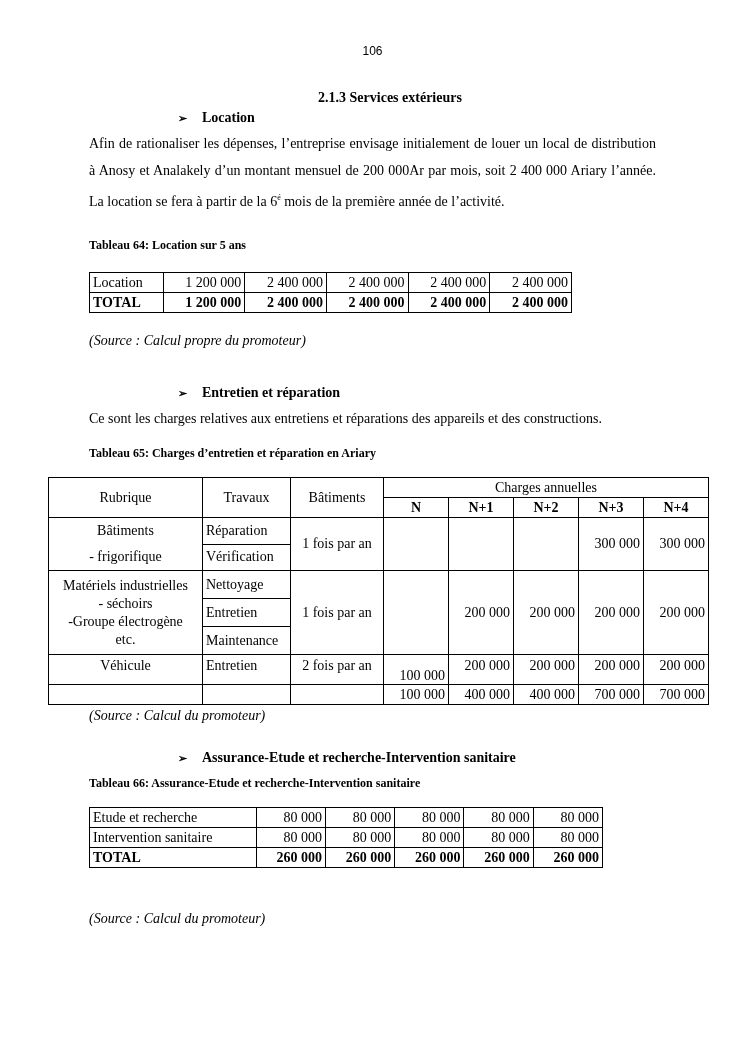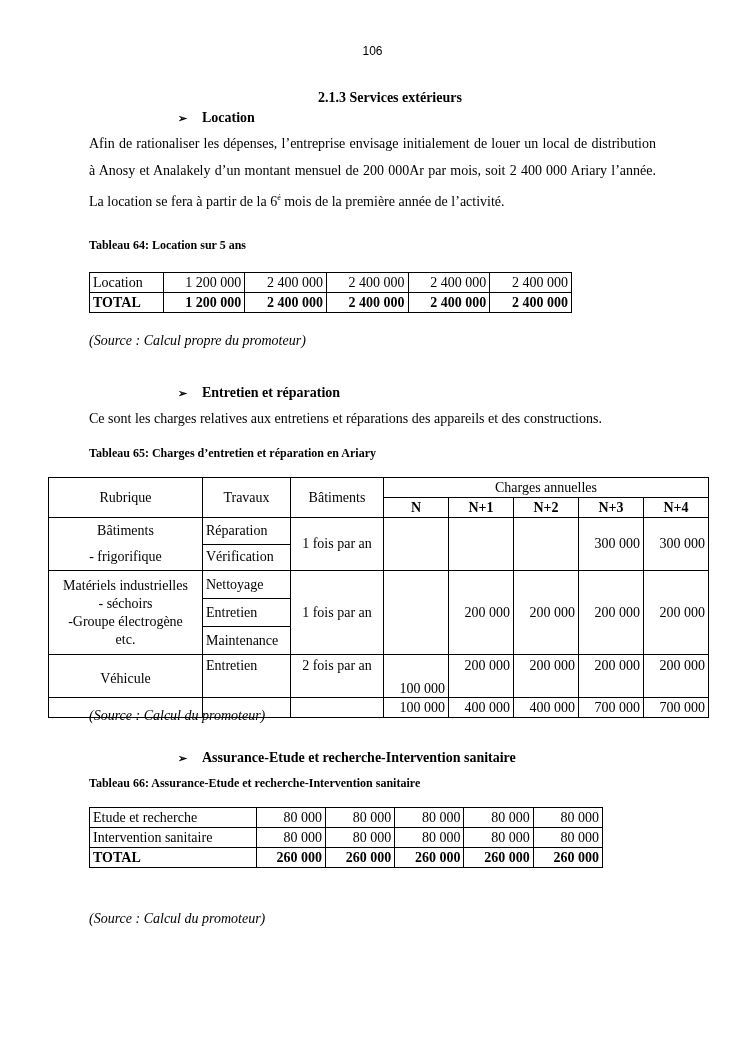--- a/index.html
+++ b/index.html
@@ -113,21 +113,21 @@
     <td class="r" rowspan="3">200 000</td>
   </tr>
   <tr>
     <td style="height:27px;">Entretien</td>
   </tr>
   <tr>
     <td style="height:27px;">Maintenance</td>
   </tr>
 
   <tr>
-    <td class="c" style="height:26px; vertical-align:top; padding-top:16px;">Véhicule</td>
+    <td class="c" style="height:26px; vertical-align:top; padding-top:3px;">Véhicule</td>
     <td style="vertical-align:top; padding-top:3px;">Entretien</td>
     <td class="c" style="vertical-align:top; padding-top:3px;">2 fois par an</td>
     <td class="r" style="vertical-align:bottom;">100 000</td>
     <td class="r" style="vertical-align:top; padding-top:3px;">200 000</td>
     <td class="r" style="vertical-align:top; padding-top:3px;">200 000</td>
     <td class="r" style="vertical-align:top; padding-top:3px;">200 000</td>
     <td class="r" style="vertical-align:top; padding-top:3px;">200 000</td>
   </tr>
 
   <tr>

